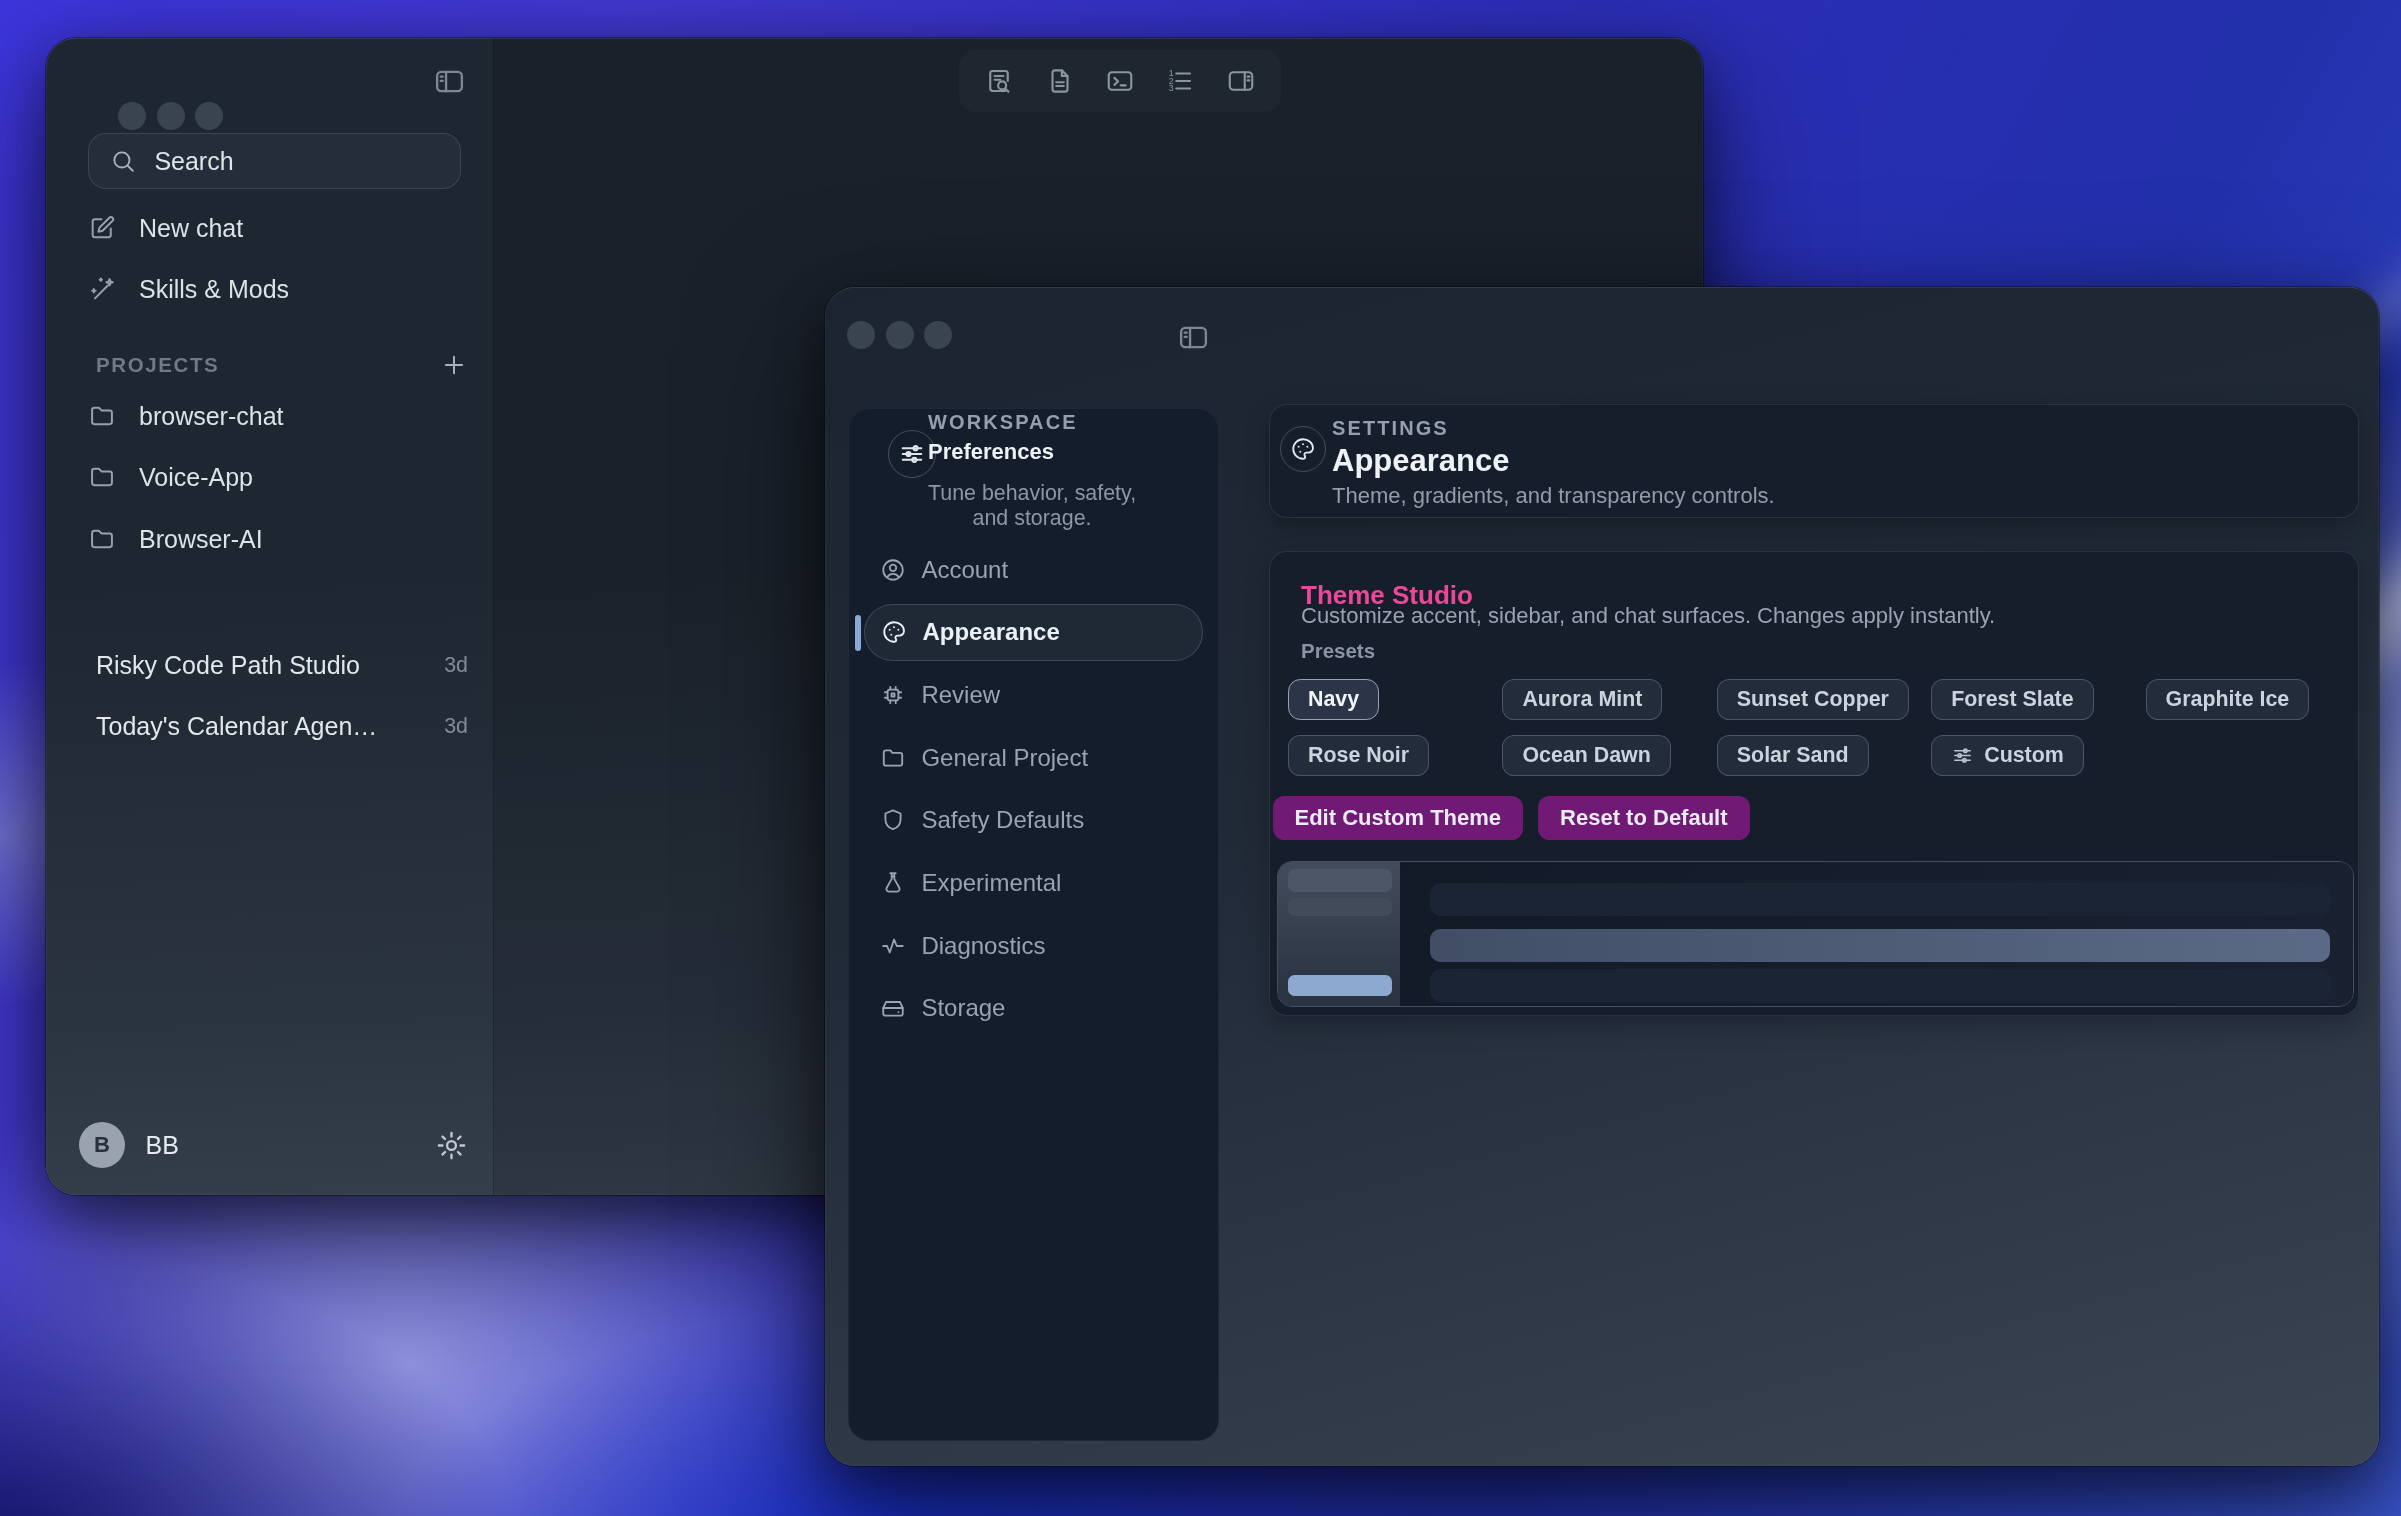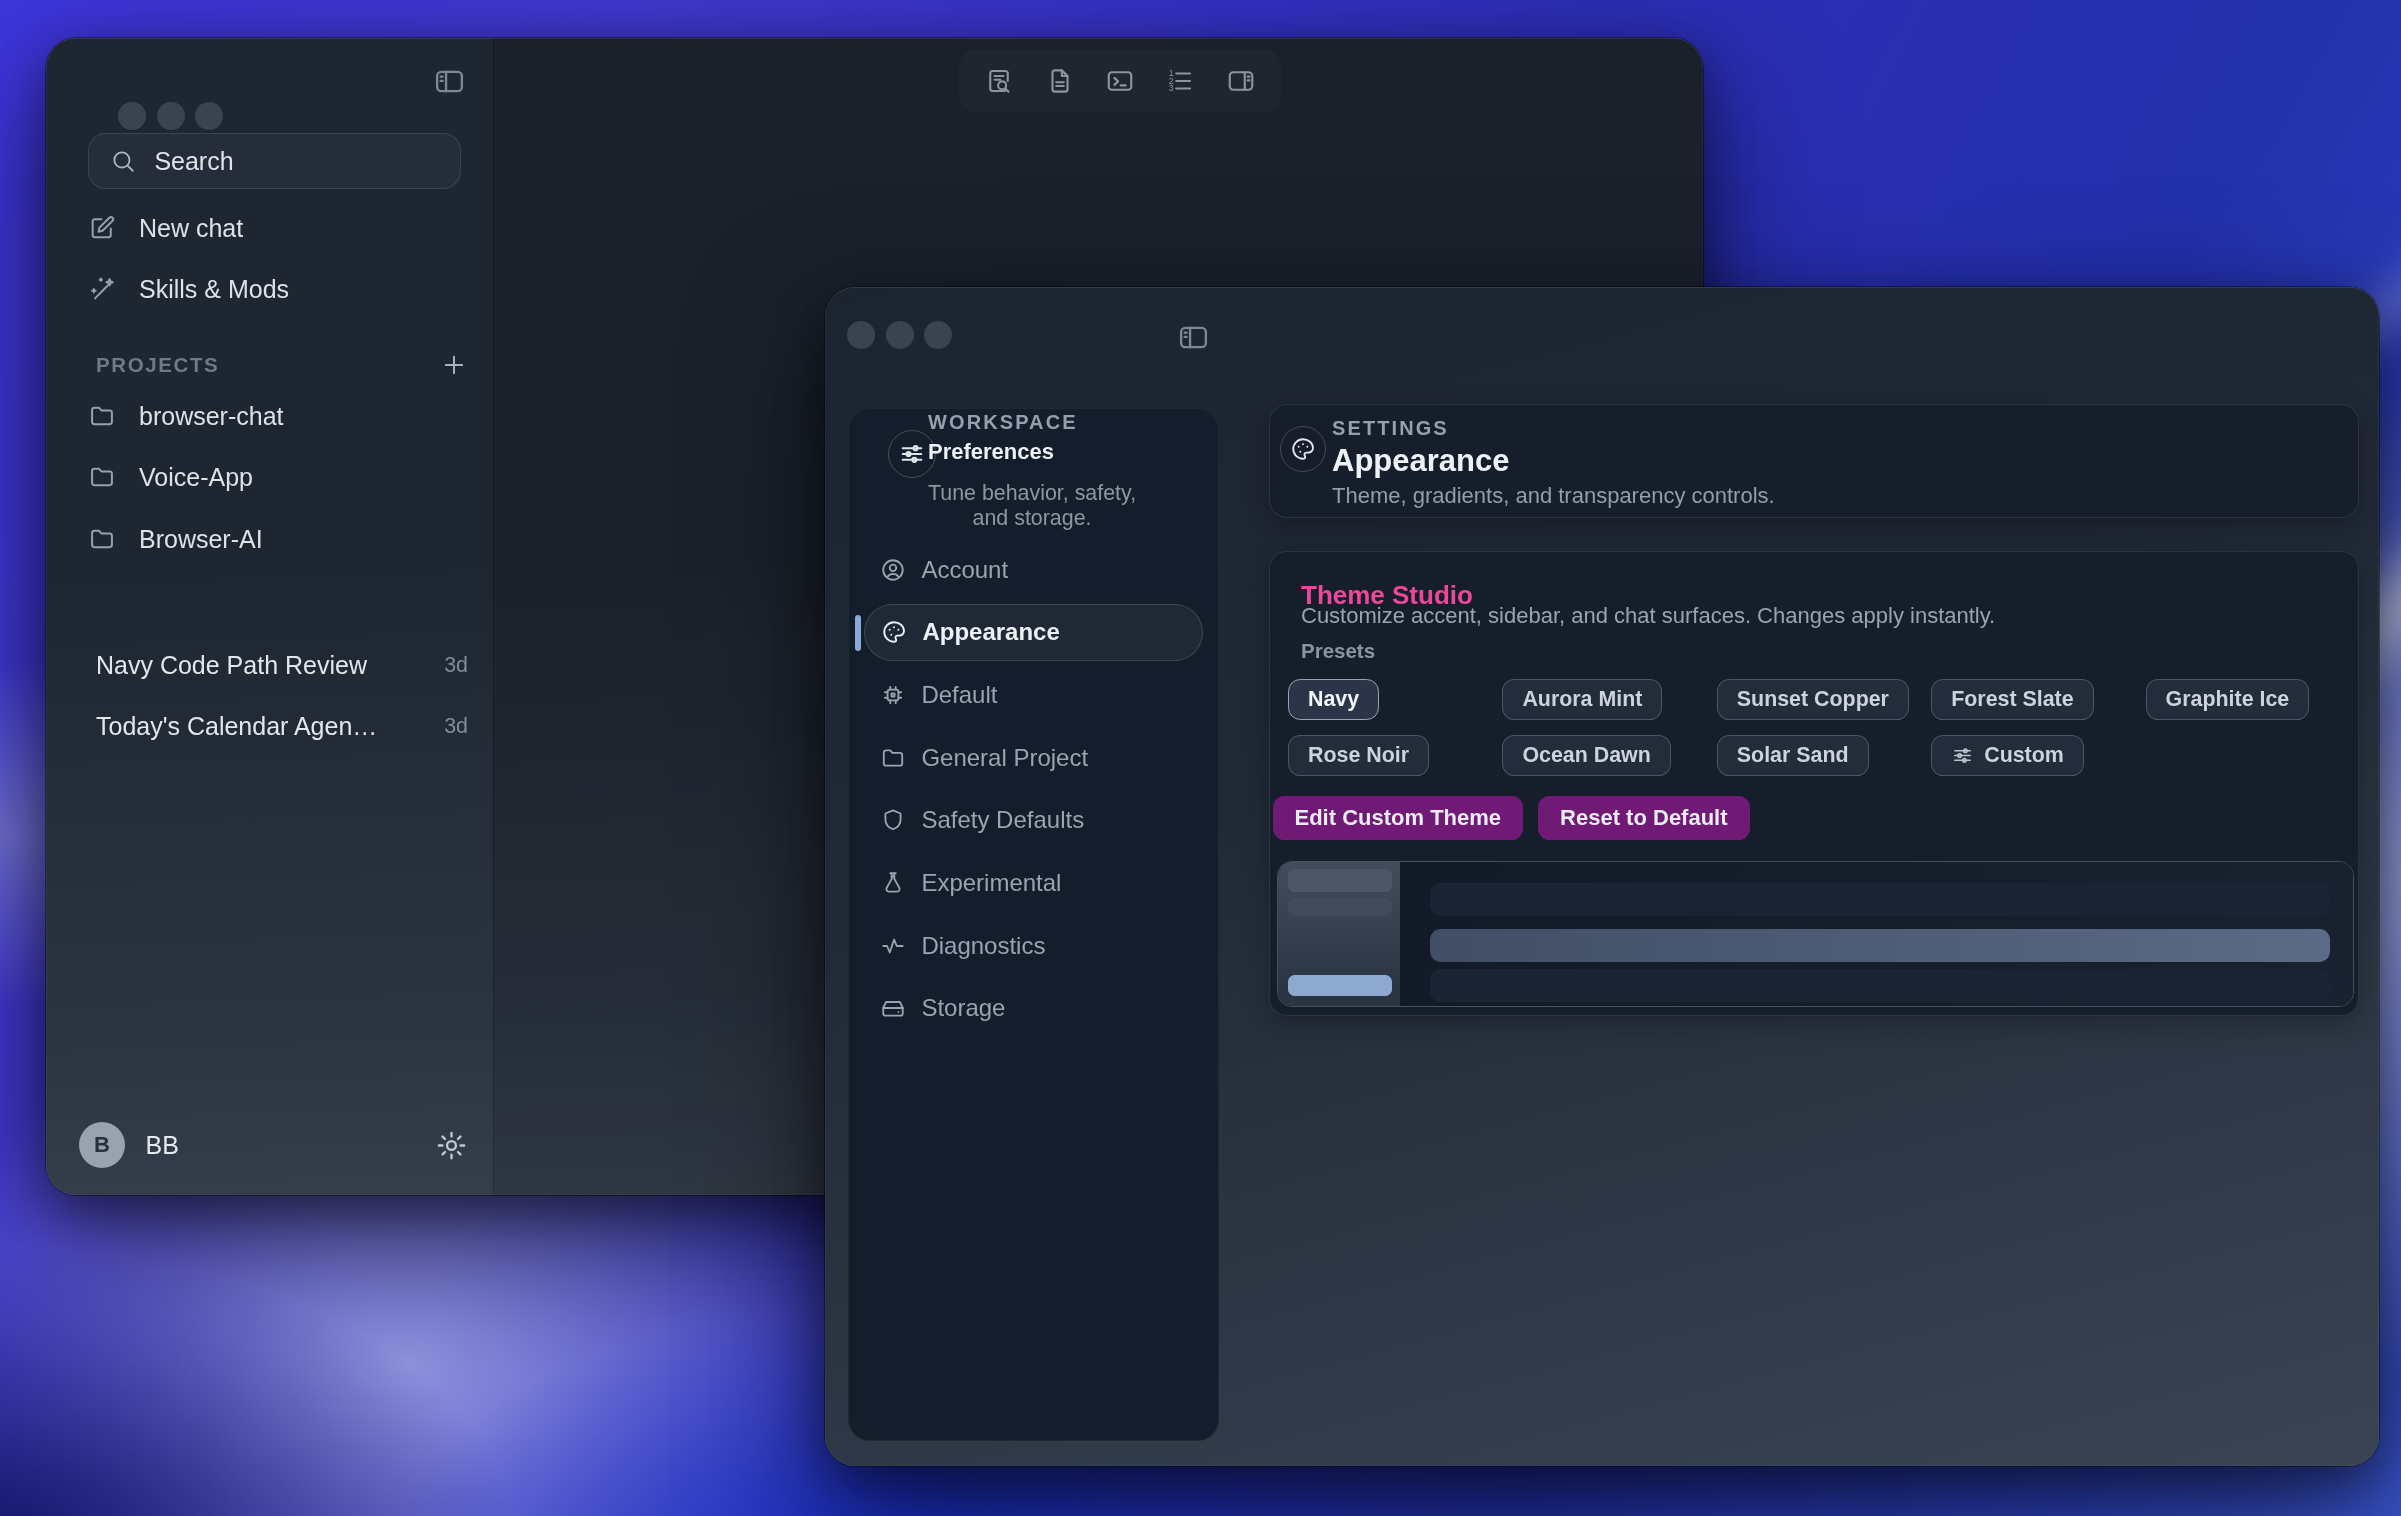--- a/index.html
+++ b/index.html
@@ -315,21 +315,21 @@
       <span>Voice-App</span>
     </div>
     <div class="side-row" style="top:479px">
       <svg class="ic" width="28" height="28" viewBox="0 0 34 34">
           <use href="#i-folder"></use>
         </svg>
       <span>Browser-AI</span>
     </div>
 
     <div class="conv-row" style="top:605px">
-      <span>Navy Code Path Review</span>
+      <span>Risky Code Path Studio</span>
       <span class="conv-time">3d</span>
     </div>
     <div class="conv-row" style="top:666px">
       <span>Today's Calendar Agen…</span>
       <span class="conv-time">3d</span>
     </div>
 
     <div class="user-row">
       <span class="avatar">
         <span>B</span>
@@ -417,21 +417,21 @@
       <div class="nav-row active">
         <svg class="ic" width="26" height="26" viewBox="0 0 32 32">
             <use href="#i-palette"></use>
           </svg>
         <span>Appearance</span>
       </div>
       <div class="nav-row">
         <svg class="ic" width="26" height="26" viewBox="0 0 32 32">
             <use href="#i-chip"></use>
           </svg>
-        <span>Default</span>
+        <span>Review</span>
       </div>
       <div class="nav-row">
         <svg class="ic" width="26" height="26" viewBox="0 0 32 32">
             <use href="#i-folder"></use>
           </svg>
         <span>General Project</span>
       </div>
       <div class="nav-row">
         <svg class="ic" width="26" height="26" viewBox="0 0 32 32">
             <use href="#i-shield"></use>

